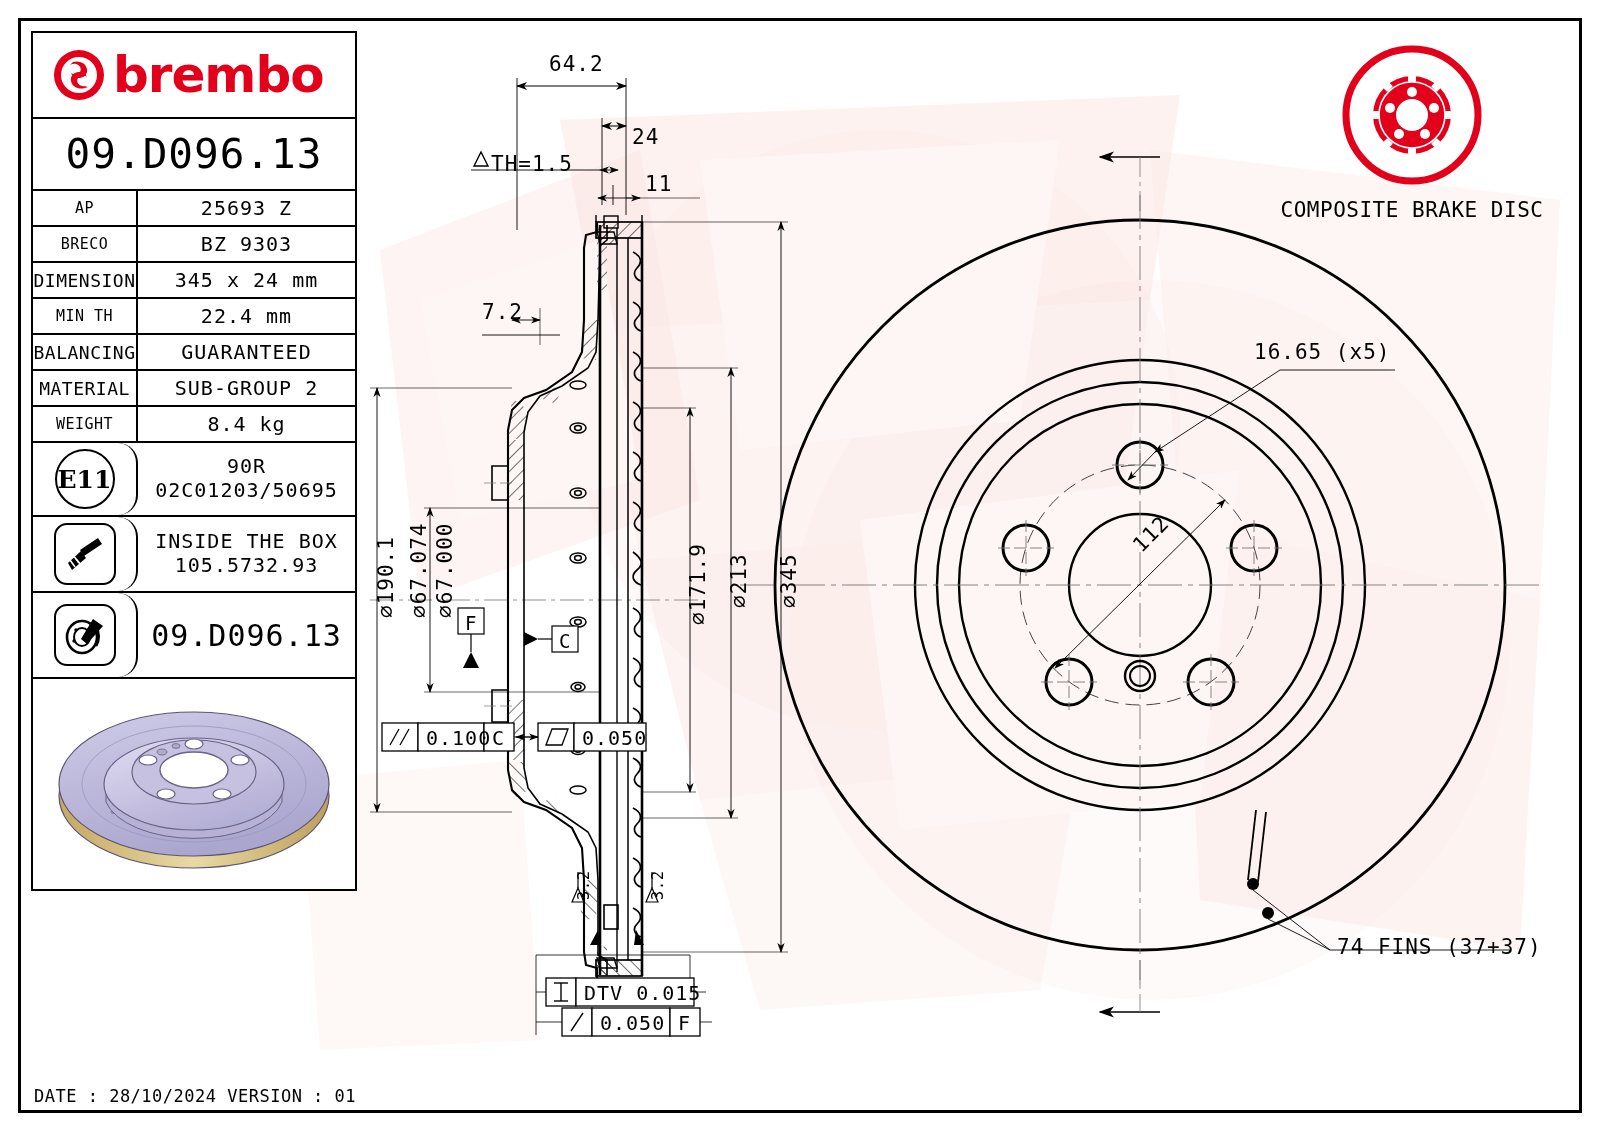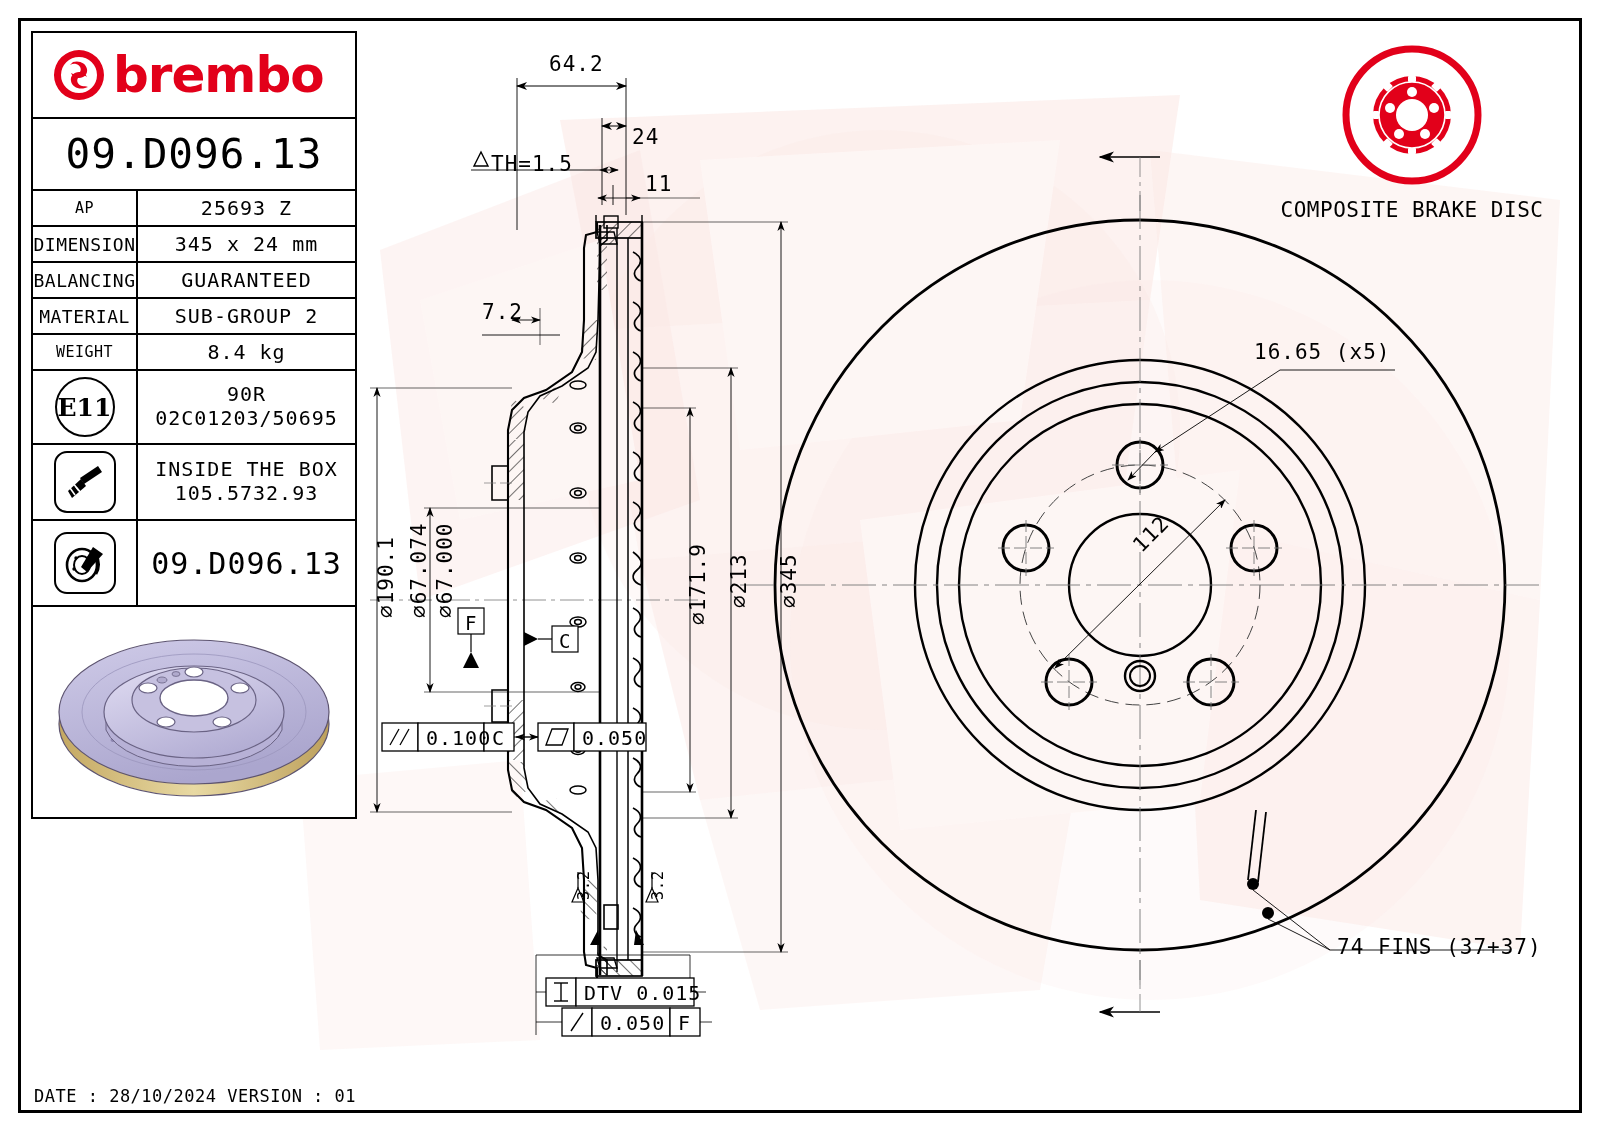--- a/index.html
+++ b/index.html
@@ -21,21 +21,21 @@
         justify-content:center;font-size:15px;letter-spacing:.5px;padding:5px 2px;box-sizing:border-box;}
   .tval{flex:1;display:flex;align-items:center;justify-content:center;font-size:20px;
         letter-spacing:1px;padding:5px 2px;box-sizing:border-box;text-align:center;}
 
   #logorow{height:84px;display:flex;align-items:center;justify-content:center;border-bottom:2px solid #000;}
   #partrow{height:70px;display:flex;align-items:center;justify-content:center;border-bottom:2px solid #000;}
   #partrow span{font-size:41px;letter-spacing:1px;}
 
   .tall{align-items:stretch;}
   .badgecell{width:105px;flex:0 0 105px;border-right:2px solid #000;display:flex;align-items:center;
-             justify-content:center;padding:6px 0;box-sizing:border-box;}
+             justify-content:center;padding:6px 0;box-sizing:border-box;border-radius:20px;}
   .twoline{flex:1;display:flex;flex-direction:column;align-items:center;justify-content:center;
            font-size:20px;line-height:1.18;letter-spacing:1px;padding:4px 0;}
 
   #hcrow{height:78px;}
   #hcrow .emptyA{flex:0 0 143px;border-right:2px solid #000;}
   #hcrow .emptyB{flex:1;}
 
   #pnrow{height:84px;}
   #pnrow .pnval{flex:1;display:flex;align-items:center;justify-content:center;font-size:30px;letter-spacing:1px;}
 
@@ -103,22 +103,30 @@
 
     <div id="partrow">
       <span>09.D096.13</span>
     </div>
 
     <div class="trow">
       <div class="tlab">AP</div>
       <div class="tval">25693 Z</div>
     </div>
     <div class="trow">
+      <div class="tlab">BRECO</div>
+      <div class="tval">BZ 9303</div>
+    </div>
+    <div class="trow">
       <div class="tlab small">DIMENSION</div>
       <div class="tval">345 x 24 mm</div>
+    </div>
+    <div class="trow">
+      <div class="tlab">MIN TH</div>
+      <div class="tval">22.4 mm</div>
     </div>
     <div class="trow">
       <div class="tlab small">BALANCING</div>
       <div class="tval">GUARANTEED</div>
     </div>
     <div class="trow">
       <div class="tlab small">MATERIAL</div>
       <div class="tval">SUB-GROUP 2</div>
     </div>
     <div class="trow">

